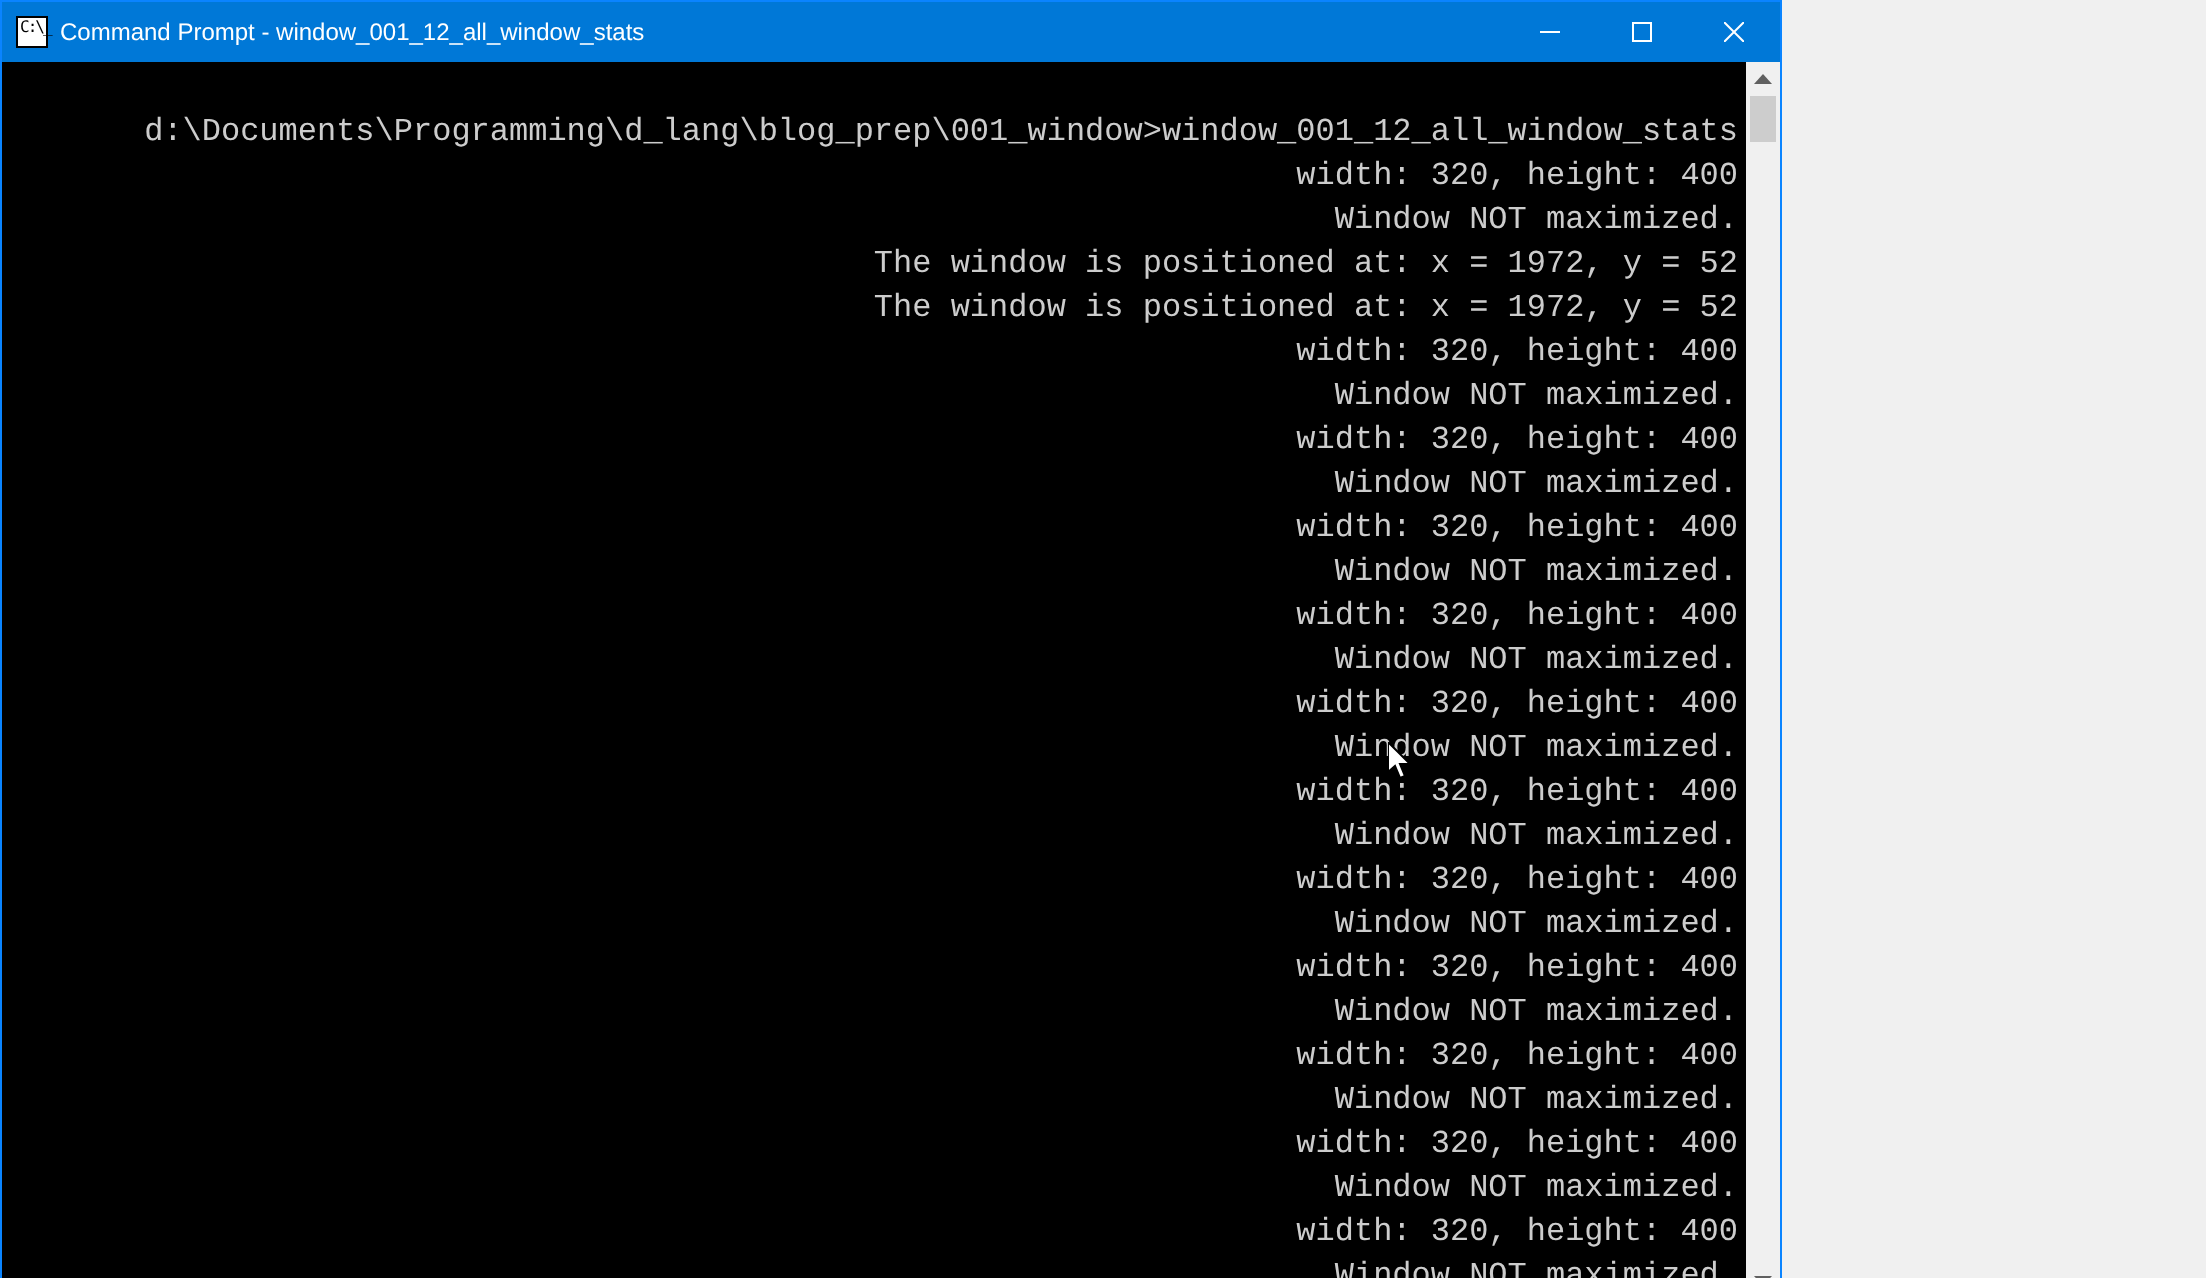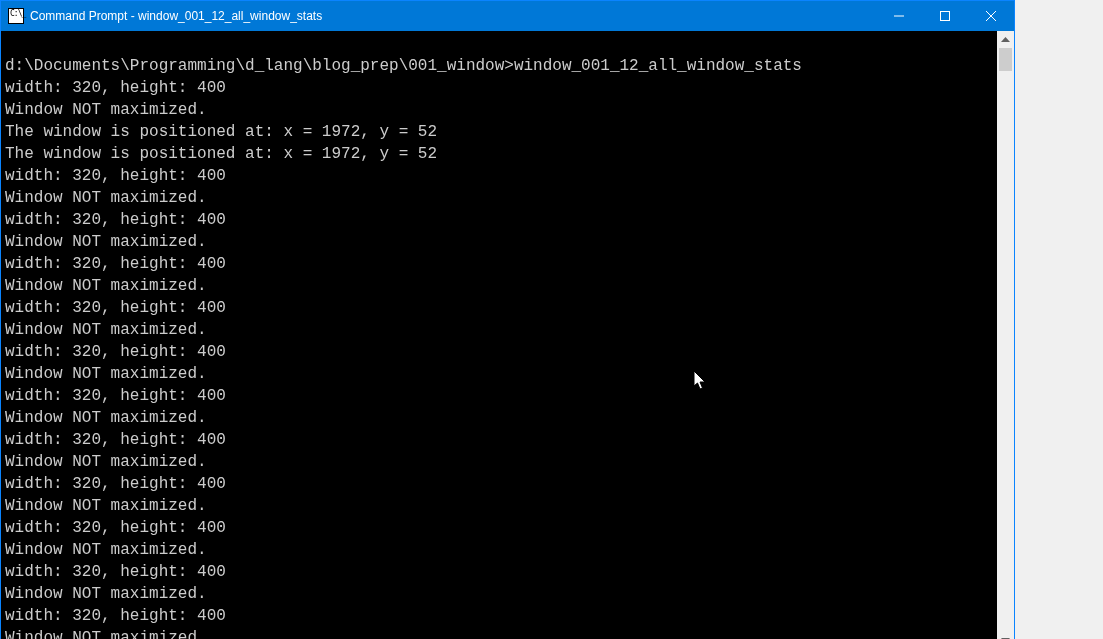--- a/index.html
+++ b/index.html
@@ -1,18 +1,18 @@
 <!DOCTYPE html>
 <html><head>
 <meta charset="utf-8">
 <style>
   * { margin: 0; padding: 0; box-sizing: border-box; }
   html, body { width: 1103px; height: 639px; overflow: hidden; font-family: "Segoe UI", Tahoma, sans-serif; background: #f0f0f0; }
   .window {
-    position: absolute; left: 0; top: 0; width: 1015px; height: 639px;
+    position: absolute; left: 0; top: 0; width: 891px; height: 639px;
     background: #000; border: 1px solid #0a84ff;
     display: flex; flex-direction: column;
   }
   .titlebar {
     height: 30px; background: #0078d7; color: #fff;
     display: flex; align-items: center; user-select: none;
   }
   .titlebar .icon {
     width: 16px; height: 16px; margin: 0 6px 0 7px;
     background: #fff; border: 1px solid #000; position: relative; flex: 0 0 auto;
@@ -32,21 +32,21 @@
   }
   .titlebar svg { display: block; }
   .client {
     flex: 1 1 auto; display: flex; background: #000; position: relative;
   }
   .console {
     flex: 1 1 auto; padding: 2px 4px 0 4px;
     font: 16px/22px Consolas, "Courier New", monospace; color: #ccc;
     white-space: pre; overflow: hidden;
   }
-  .console .row { display: block; white-space: pre; }
+  .console .row { display: block; white-space: pre; text-align: right; }
   .scrollbar {
     flex: 0 0 17px; background: #f0f0f0; position: relative;
   }
   .scrollbar .arrow {
     position: absolute; left: 0; width: 17px; height: 17px;
     display: flex; align-items: center; justify-content: center;
     color: #606060;
   }
   .scrollbar .arrow.up { top: 0; }
   .scrollbar .arrow.down { bottom: 0; }

